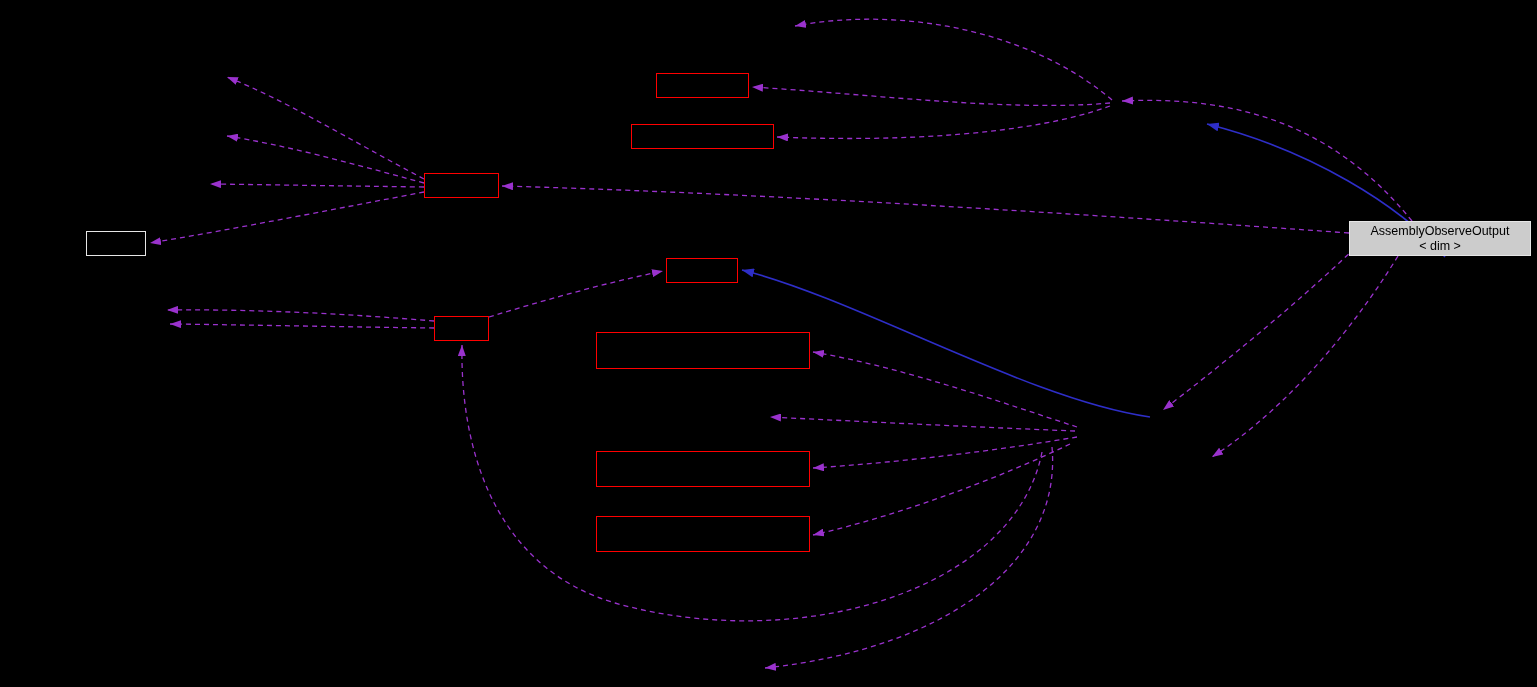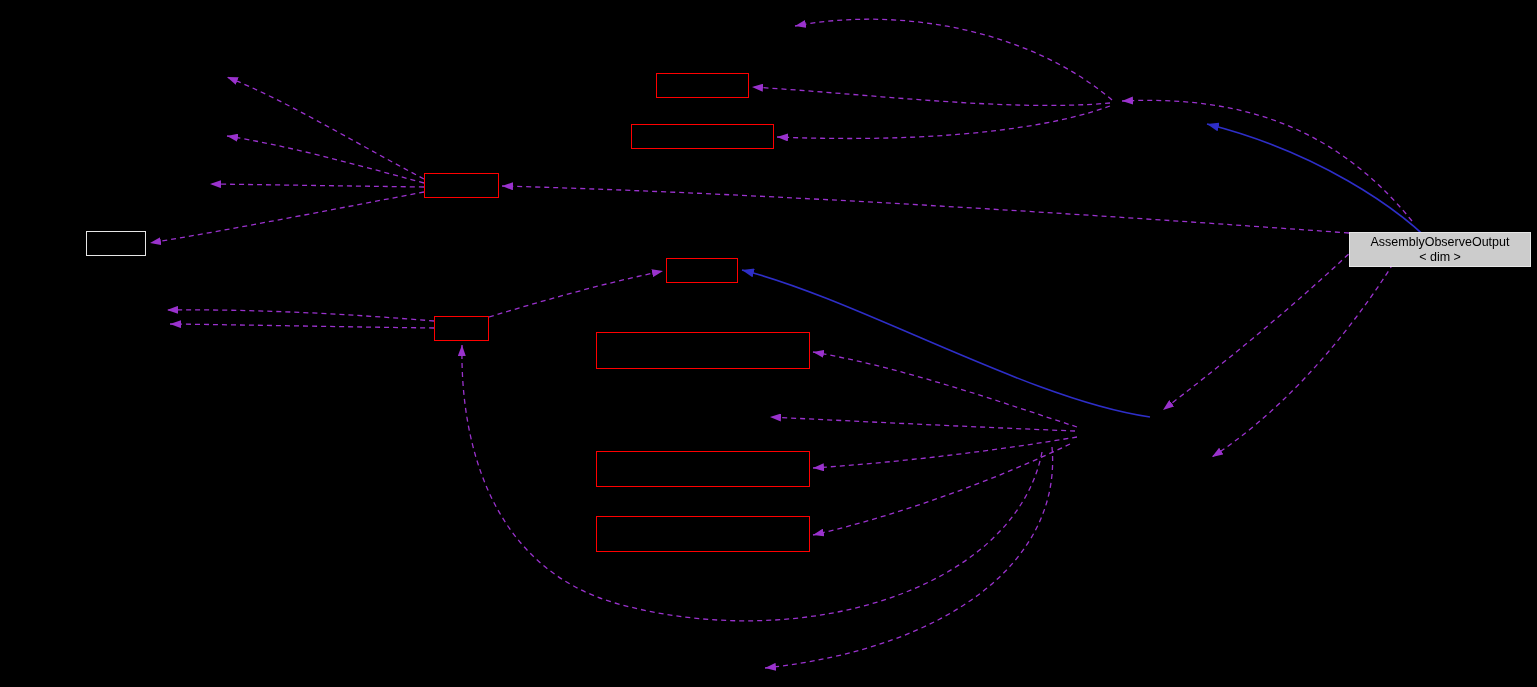--- a/index.html
+++ b/index.html
@@ -107,18 +107,18 @@
   <div class="node red" style="left:666px; top:258px; width:72px; height:25px;"></div>
 
   <div class="node red" style="left:434px; top:316px; width:55px; height:25px;"></div>
 
   <div class="node red" style="left:596px; top:332px; width:214px; height:37px;"></div>
 
   <div class="node red" style="left:596px; top:451px; width:214px; height:36px;"></div>
 
   <div class="node red" style="left:596px; top:516px; width:214px; height:36px;"></div>
 
-  <div class="node selected" style="left:1349px; top:221px; width:182px; height:35px;margin-top:11px;">
+  <div class="node selected" style="left:1349px; top:221px; width:182px; height:35px;">
     <span>AssemblyObserveOutput</span>
     <span>&lt; dim &gt;</span>
   </div>
 
 </div>
 
 </body></html>

